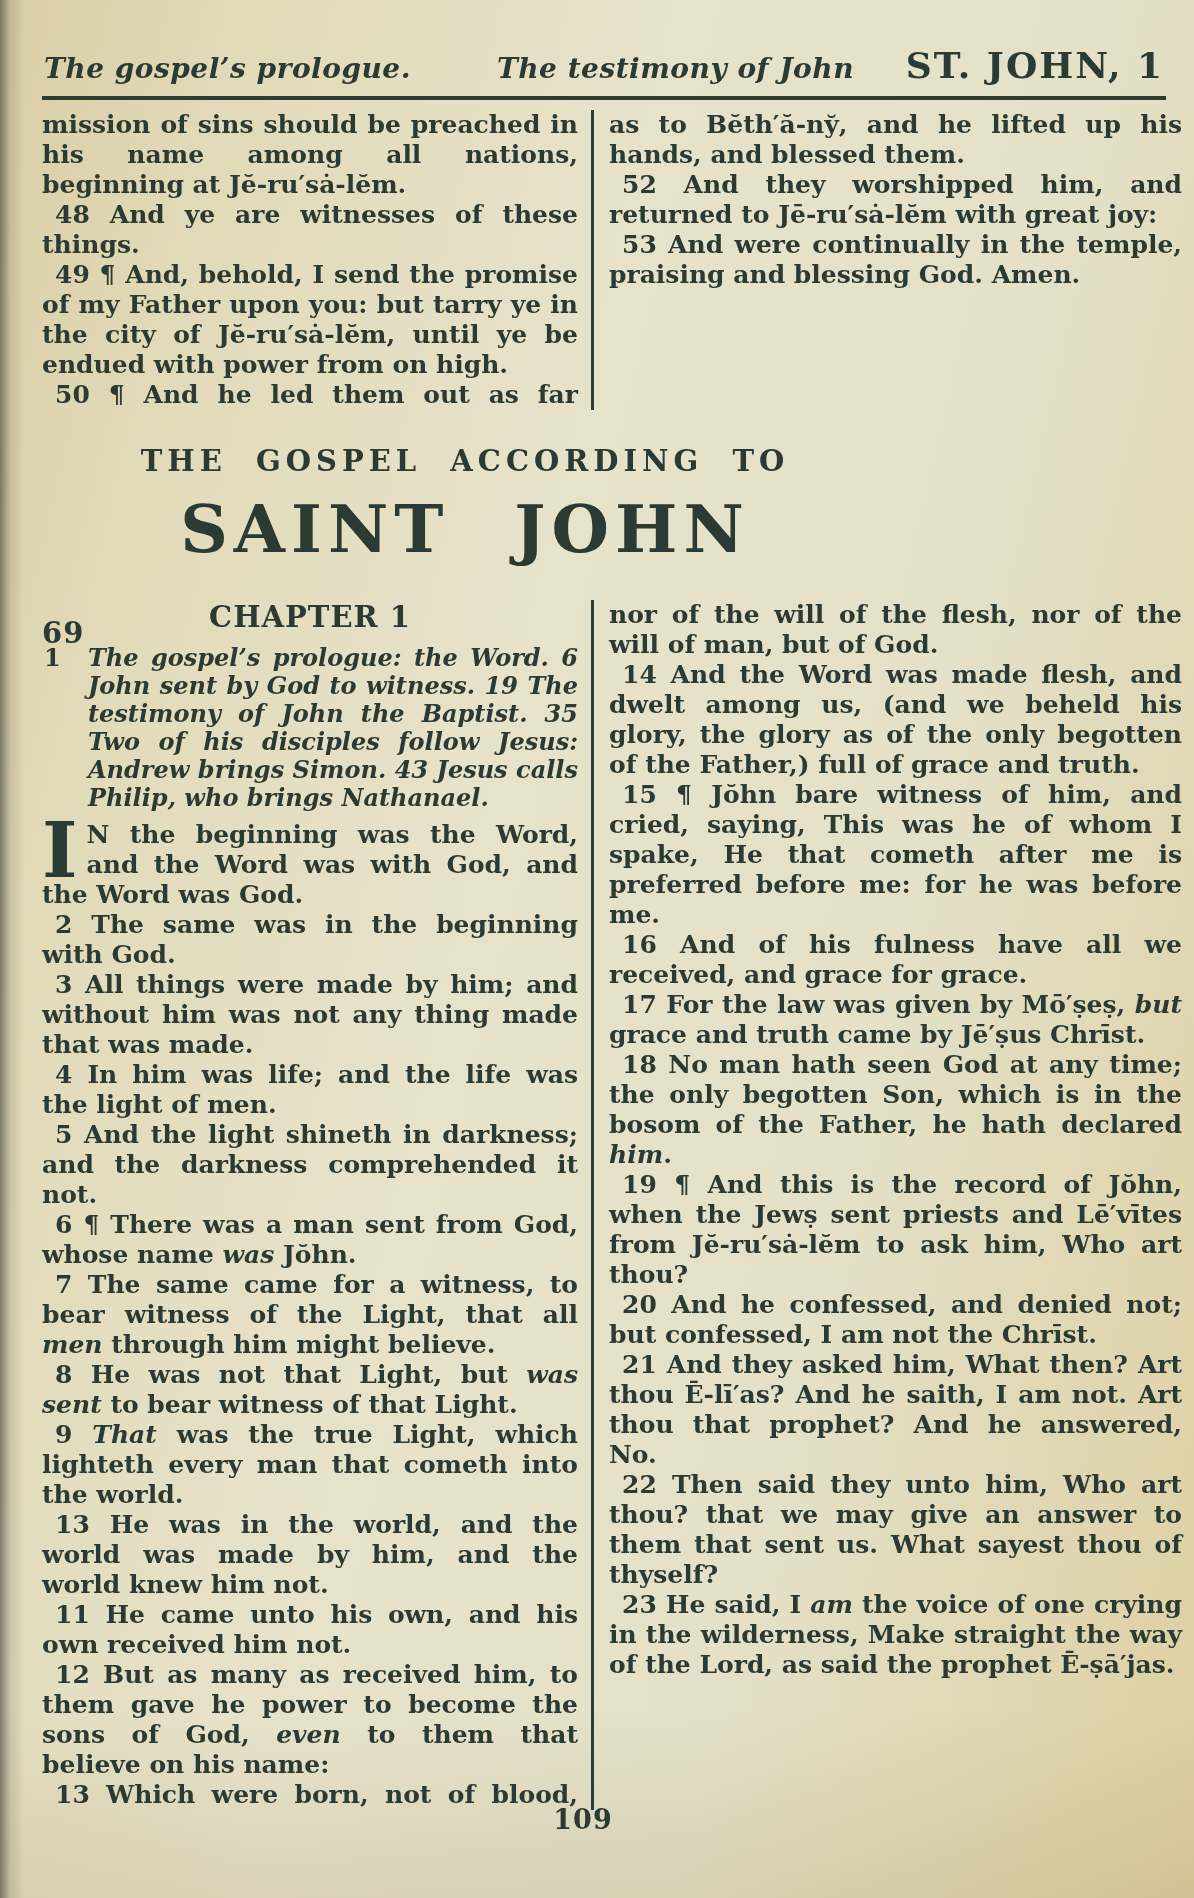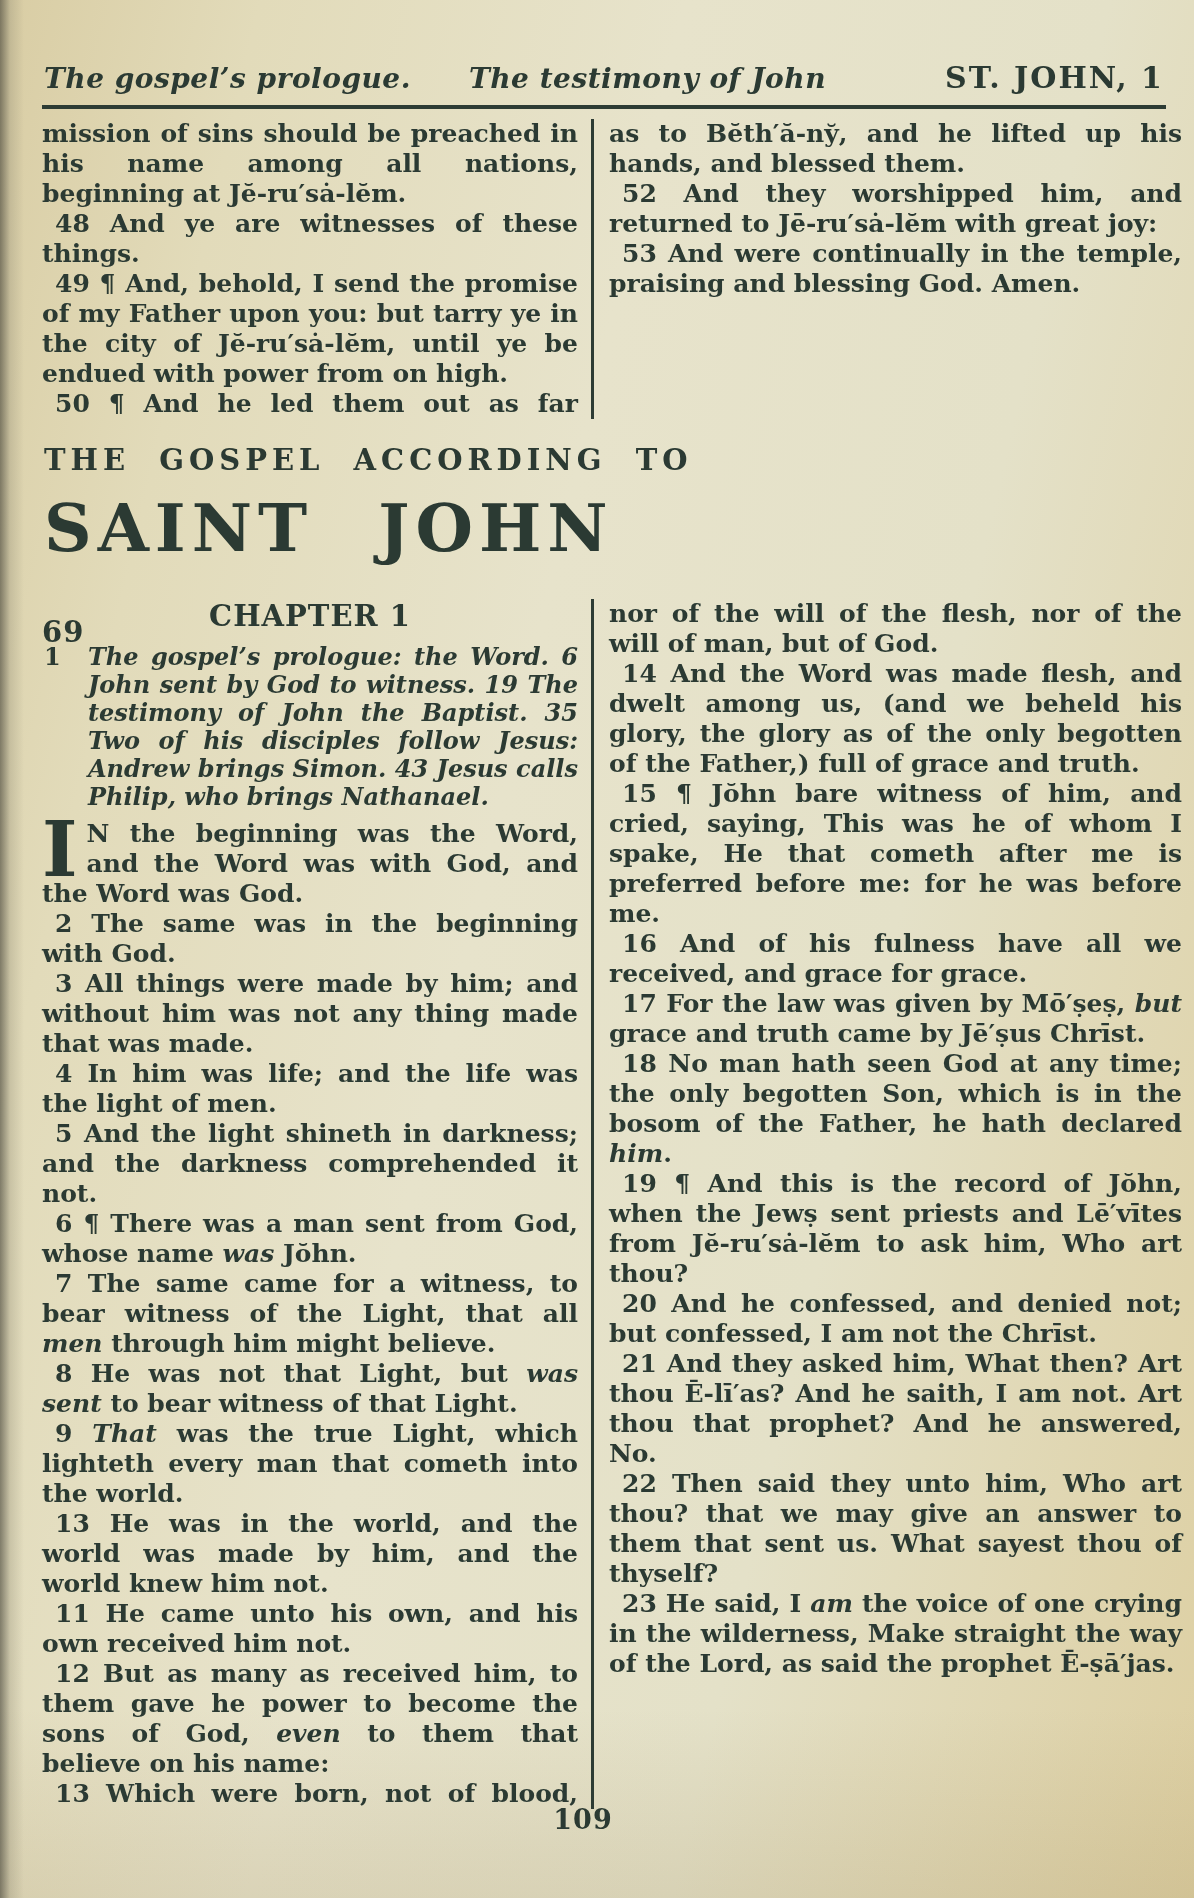--- a/index.html
+++ b/index.html
@@ -9,41 +9,41 @@
     color:#2b3a33;
     background:
       linear-gradient(90deg, rgba(74,72,60,.65) 0px, rgba(140,135,112,.30) 10px, rgba(0,0,0,0) 24px),
       linear-gradient(0deg, rgba(150,128,80,.16) 0%, rgba(0,0,0,0) 10%),
       linear-gradient(103deg,#d9cda4 0%,#e2dbba 16%,#e7e3cb 42%,#e4e1c8 68%,#ddcfa2 100%);
   }
   .page{position:absolute;inset:0;}
   .binding{position:absolute;left:0;top:0;bottom:0;width:18px;pointer-events:none;}
 
   
-  .header{display:flex;align-items:baseline;margin:60px 30px 0 44px;font-weight:700;}
+  .header{display:flex;align-items:baseline;margin:44px 30px 0 44px;font-weight:700;gap:28px;}
   .h-left,.h-mid{font-style:italic;font-size:28px;letter-spacing:.5px;}
   .h-mid{margin-left:58px;}
-  .h-right{margin-left:auto;font-size:30px;letter-spacing:2px;}
+  .h-right{margin-left:auto;font-size:36px;letter-spacing:2px;}
   .rule{border:0;border-top:4px solid #2d3c34;margin:10px 28px 0 42px;}
 
   
   .two-col{display:flex;margin:10px 12px 0 42px;}
   .col-left{width:536px;flex:0 0 536px;}
   .col-right{flex:1;}
   .divider{width:3px;background:#2d3c34;margin:0 15px 0 13px;flex:0 0 3px;}
 
   
   .v{margin:0;text-indent:13px;text-align:justify;font-size:25px;line-height:30px;font-weight:700;hyphens:auto;-webkit-hyphens:auto;}
   .v.noindent{text-indent:0;}
   .v.fill{text-align-last:justify;}
   .it{font-style:italic;}
   .dropcap{float:left;font-size:76px;line-height:56px;font-weight:700;margin:3px 9px 0 0;}
 
   
-  .title-block{width:930px;margin-top:24px;padding-left:44px;}
+  .title-block{width:930px;text-align:center;margin-top:34px;}
   .kicker{font-size:29px;font-weight:700;letter-spacing:5px;word-spacing:14px;}
   .book-title{font-size:66px;font-weight:700;letter-spacing:6px;word-spacing:36px;margin-top:12px;}
 
   
   .chapter-section{margin-top:32px;}
   .chapter-head{position:relative;text-align:center;font-size:29px;font-weight:700;letter-spacing:1px;margin-bottom:10px;}
   .book-num{position:absolute;left:0;top:16px;}
   .summary{position:relative;font-style:italic;font-weight:700;font-size:24px;line-height:28px;text-align:justify;padding-left:46px;margin:0 0 8px 0;hyphens:auto;}
   .summary-num{position:absolute;left:2px;top:0;font-style:normal;}
 

